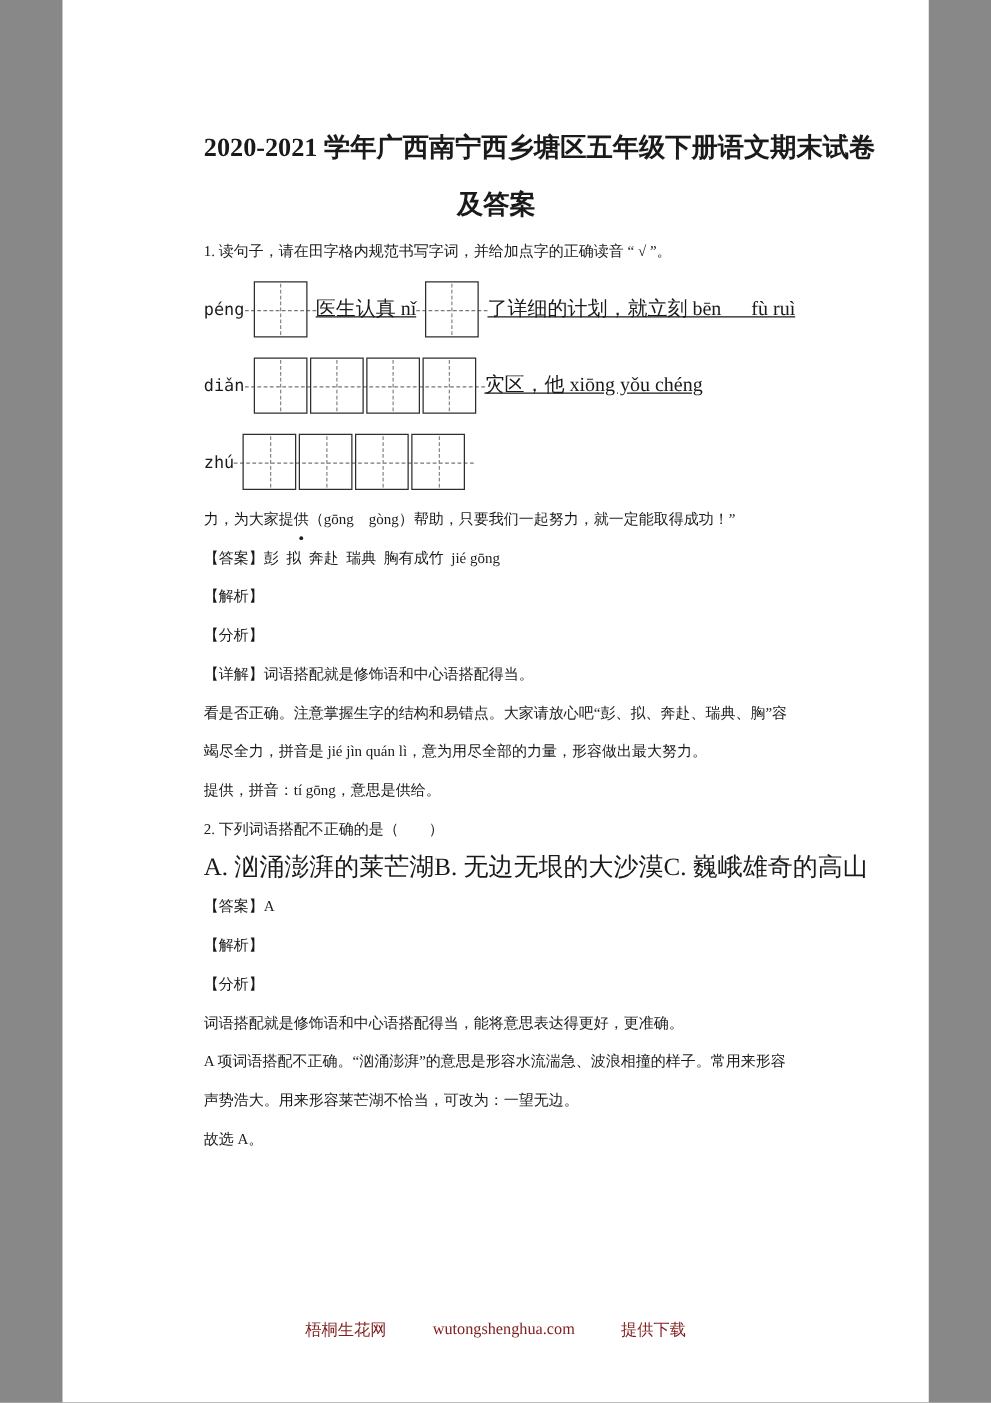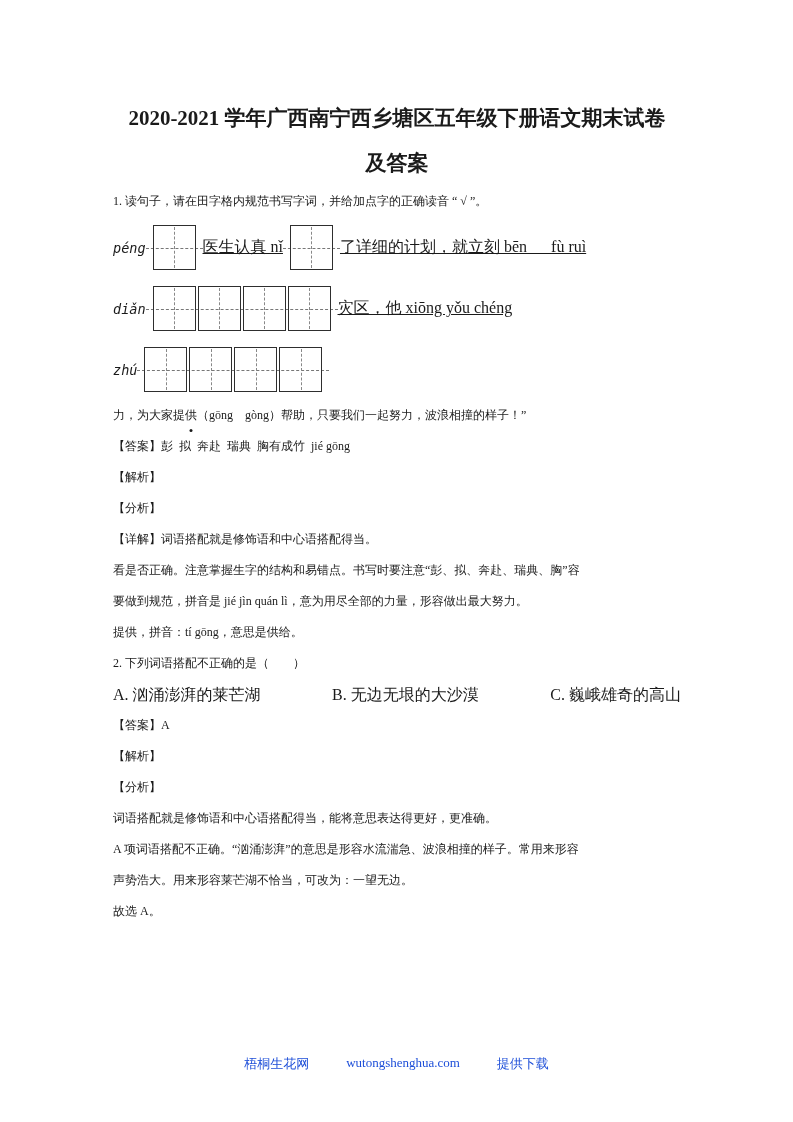--- a/index.html
+++ b/index.html
@@ -1,19 +1,19 @@
 <!DOCTYPE html>
 <html><head>
 <meta charset="utf-8">
 <style>
   * { margin:0; padding:0; box-sizing:border-box; }
   html,body { background:#888; }
   .page {
     position:relative;
-    width:793px; height:1122px;
+    width:693px; height:1122px;
     margin:0 auto;
     background:#ffffff;
     overflow:hidden;
     font-family:"Liberation Serif","DejaVu Serif",serif;
     color:#1a1a1a;
   }
   .content { padding:96px 112px 0 113px; }
   .title-line {
     text-align:center;
     font-weight:bold;
@@ -30,21 +30,20 @@
     height:61px;
     display:flex;
     align-items:center;
     font-size:16px;
     white-space:pre;
   }
   .seg { white-space:pre;text-decoration:underline; }
   .pinyin {
     font-family:"DejaVu Sans Mono","Liberation Mono",monospace;
     font-size:13.5px;
-    font-style:italic;
   }
   .tzg {
     position:relative;
     display:inline-flex;
     align-items:center;
     gap:2px;
     padding:0 7px;
     height:46px;
   }
   .tzg .hline {
@@ -69,33 +68,32 @@
     position:absolute;
     left:50%; bottom:-1px;
     transform:translateX(-50%);
     width:3px; height:3px;
     border-radius:50%;
     background:#1a1a1a;
   }
   .opts {
     display:flex;
     justify-content:space-between;
-    font-size:16px;
+    font-size:20px;
     line-height:31px;
     white-space:pre;
-    gap:36px;
   }
   .footer {
     position:absolute;
     left:0; right:0; top:1055px;
     display:flex;
     justify-content:center;
     gap:37px;
     font-size:13px;
-    color:#1d4ed8;
+    color:#7f1d1d;
     white-space:pre;
   }
 </style>
 </head>
 <body>
 
 <div class="page">
   <div class="content">
 
     <h1>
@@ -110,28 +108,28 @@
     </div>
 
     <div class="grid-row">
       <span class="pinyin">diǎn</span><span class="tzg"><span class="hline"></span><span class="cell"></span><span class="cell"></span><span class="cell"></span><span class="cell"></span></span><span class="seg">灾区，他 xiōng yǒu chéng</span>
     </div>
 
     <div class="grid-row">
       <span class="pinyin">zhú</span><span class="tzg"><span class="hline"></span><span class="cell"></span><span class="cell"></span><span class="cell"></span><span class="cell"></span></span>
     </div>
 
-    <div class="line"><span>力，为大家提</span><span class="em-dot">供</span><span>（gōng　gòng）帮助，只要我们一起努力，波浪相撞的样子！”</span></div>
+    <div class="line"><span>力，为大家提</span><span class="em-dot">供</span><span>（gōng　gòng）帮助，只要我们一起努力，就一定能取得成功！”</span></div>
 
     <div class="line">【答案】彭  拟  奔赴  瑞典  胸有成竹  jié gōng</div>
     <div class="line">【解析】</div>
     <div class="line">【分析】</div>
     <div class="line">【详解】词语搭配就是修饰语和中心语搭配得当。</div>
-    <div class="line">看是否正确。注意掌握生字的结构和易错点。书写时要注意“彭、拟、奔赴、瑞典、胸”容</div>
-    <div class="line">要做到规范，拼音是 jié jìn quán lì，意为用尽全部的力量，形容做出最大努力。</div>
+    <div class="line">看是否正确。注意掌握生字的结构和易错点。大家请放心吧“彭、拟、奔赴、瑞典、胸”容</div>
+    <div class="line">竭尽全力，拼音是 jié jìn quán lì，意为用尽全部的力量，形容做出最大努力。</div>
     <div class="line">提供，拼音：tí gōng，意思是供给。</div>
 
     <div class="line">2. 下列词语搭配不正确的是（　　）</div>
 
     <div class="opts">
       <span>A. 汹涌澎湃的莱芒湖</span>
       <span>B. 无边无垠的大沙漠</span>
       <span>C. 巍峨雄奇的高山</span>
     </div>
 

